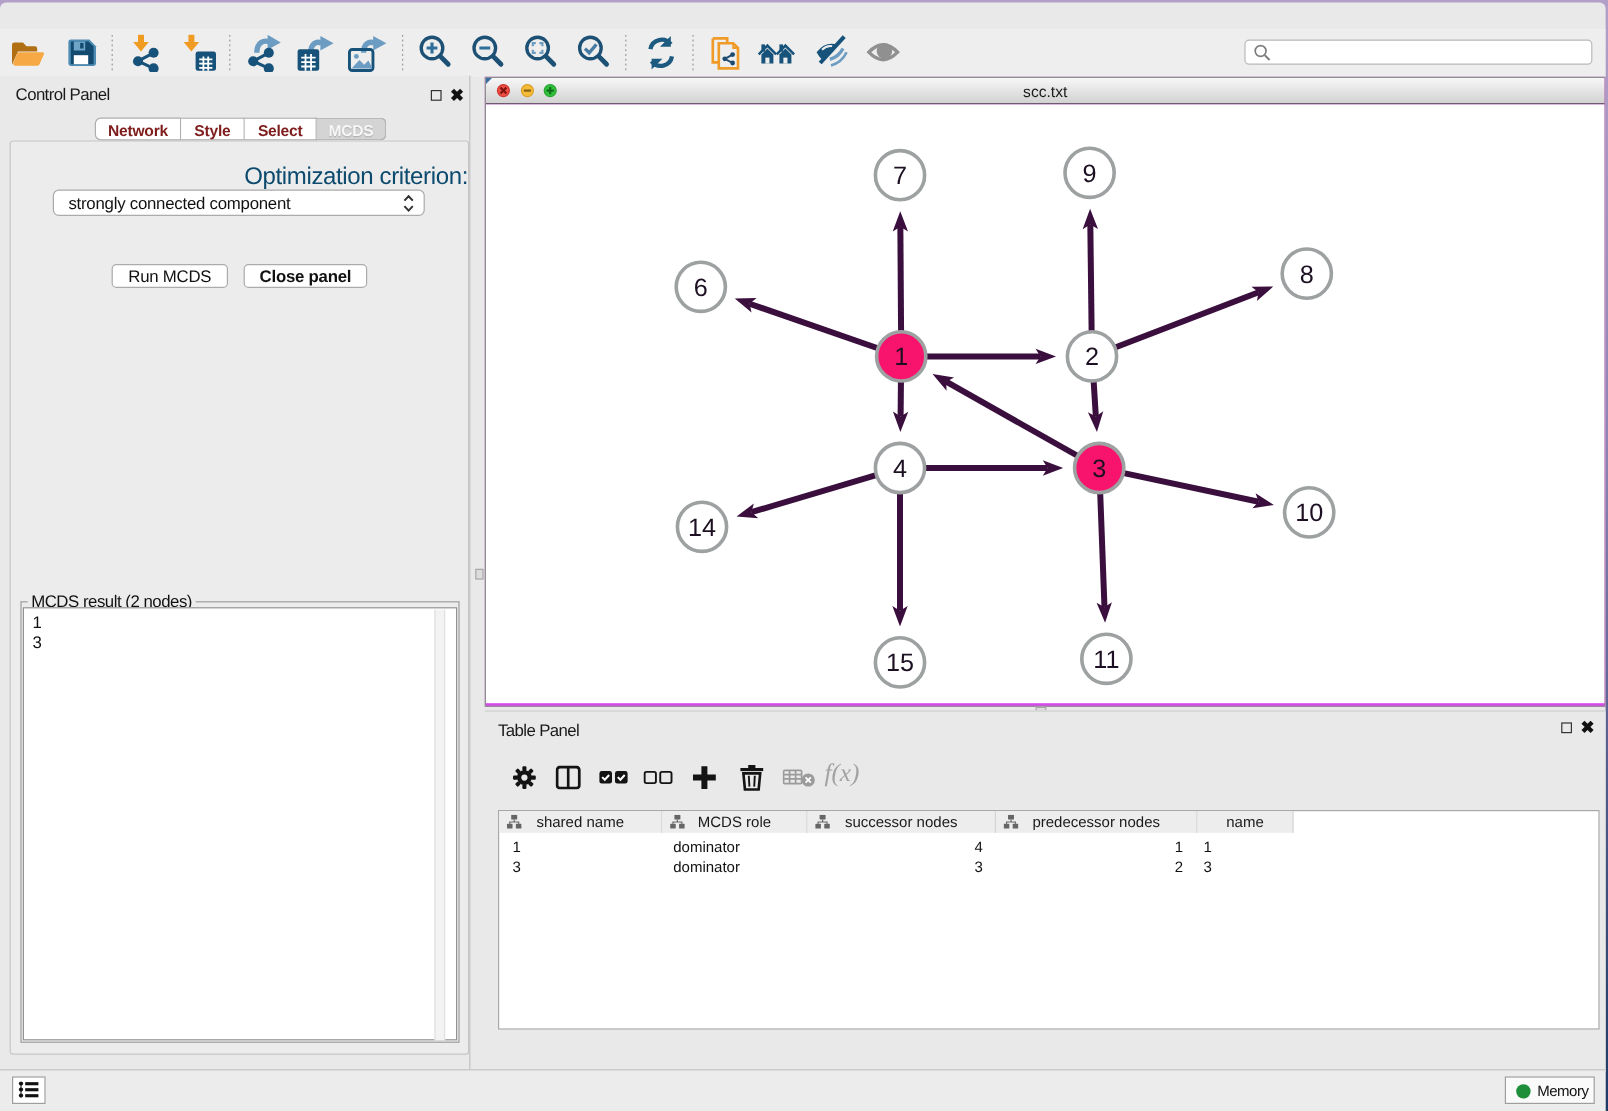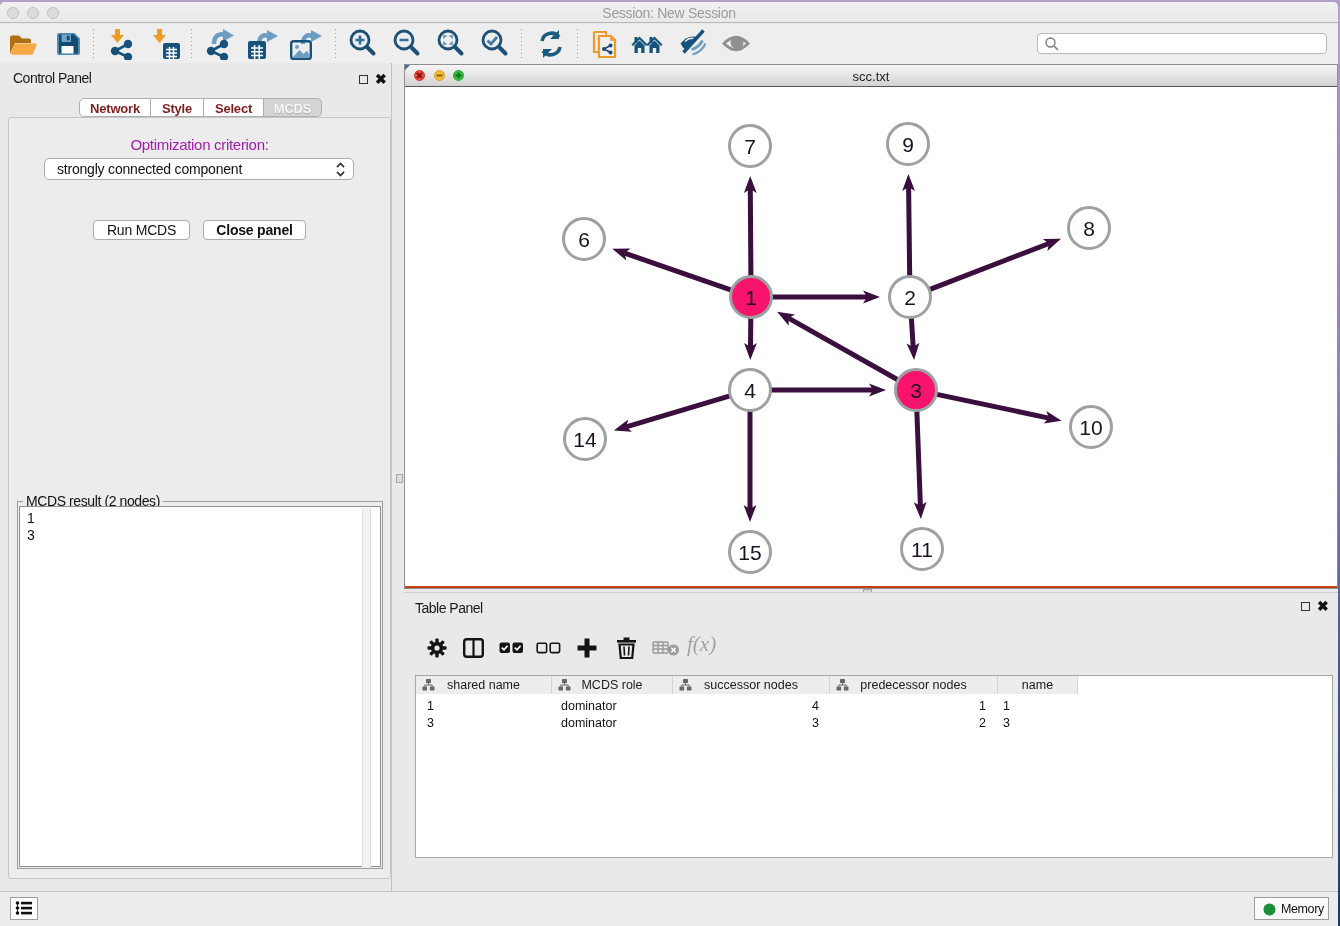--- a/index.html
+++ b/index.html
@@ -18,29 +18,29 @@
 #cpanel { position:absolute; left:0; top:61px; width:392px; height:828px; background:#e9e9e9; border-right:1px solid #c3c3c3; }
 #cptitle { position:absolute; left:13px; top:7px; font-size:14px; letter-spacing:-0.5px; color:#1a1a1a; }
 .floatbtn { position:absolute; width:9px; height:9px; border:1.3px solid #333; }
 .closebtn { position:absolute; font-size:14px; font-weight:bold; color:#111; line-height:12px; }
 .tabgroup { position:absolute; display:flex; }
 .tab { height:19px; background:#fff; border:1px solid #aeaeae; border-left:none; font-size:13px; font-weight:bold; letter-spacing:-0.2px; color:#7f1d1d; text-align:center; line-height:19px; }
 .tab.first { border-left:1px solid #aeaeae; border-radius:5px 0 0 5px; }
 .tab.last { border-radius:0 5px 5px 0; }
 .tab.sel { background:#d4d4d4; color:#f7f7f7; text-shadow:0 1px 1px #aaa; }
 #cpcontent { position:absolute; left:8px; top:54px; width:383px; height:762px; background:#ececec; border:1px solid #c6c6c6; border-radius:3px; }
-#optlabel { position:absolute; left:0; top:18px; width:100%; text-align:center; font-size:15px; letter-spacing:-0.3px; color:#a21caf; }
+#optlabel { position:absolute; left:0; top:18px; width:100%; text-align:right; font-size:20px; letter-spacing:-0.3px; color:#0c4a6e; }
 #dropdown { position:absolute; left:35px; top:40px; width:310px; height:22px; background:#fff; border:1px solid #ababab; border-radius:5px; font-size:14px; letter-spacing:-0.2px; color:#111; line-height:21px; padding-left:12px; }
 .btn { position:absolute; height:20px; background:#fff; border:1px solid #ababab; border-radius:4px; font-size:14px; letter-spacing:-0.2px; color:#111; text-align:center; line-height:19px;margin-top:28px; }
 #fieldset { position:absolute; left:8px; top:383px; width:366px; height:368px; border:1px solid #9e9e9e; }
 #fslegend { position:absolute; left:5px; top:-9px; background:#ececec; padding:0 3px; font-size:14px; letter-spacing:-0.4px; color:#111; }
 #fswhite { position:absolute; left:1px; top:4px; width:362px; height:361px; background:#fff; border:1px solid #919191; font-size:14px; color:#111; line-height:17px; padding:3px 0 0 7px; }
 #fsscroll { position:absolute; right:9px; top:1px; width:9px; height:359px; background:#f3f3f3; border-left:1px solid #e0e0e0; border-right:1px solid #e0e0e0; }
 
-#netwin { position:absolute; left:404px; top:62px; width:934px; height:525px; border:1px solid #8f8f8f; background:#c2410c; }
+#netwin { position:absolute; left:404px; top:62px; width:934px; height:525px; border:1px solid #8f8f8f; background:#d946ef; }
 #nettitle { position:absolute; left:0; top:0; width:932px; height:22px; background:linear-gradient(#f7f7f7,#d2d2d2); border-bottom:1.5px solid #565656; }
 #nettext { position:absolute; left:0; top:4px; width:100%; text-align:center; font-size:13px; color:#1c1c1c; }
 .mtl { position:absolute; top:5px; width:11px; height:11px; border-radius:50%; }
 #graphwrap { position:absolute; left:0; top:22px; width:932px; height:499px; background:#fff; }
 
 #tpanel { position:absolute; left:404px; top:590px; width:936px; height:301px; background:#e9e9e9; border-top:1px solid #cfcfcf; }
 #tptitle { position:absolute; left:11px; top:7px; font-size:14px; letter-spacing:-0.5px; color:#1a1a1a; }
 #ttoolbar { position:absolute; left:0; top:43px; width:936px; height:24px; }
 #tablebox { position:absolute; left:11px; top:82px; width:918px; height:183px; background:#fff; border:1px solid #a8a8a8; }
 .th { position:absolute; top:0; height:18px; background:#ededed; border-right:1px solid #d4d4d4; font-size:12.5px; color:#1a1a1a; text-align:center; line-height:18px; }
@@ -51,26 +51,20 @@
 .btab.last { border-radius:0 5px 5px 0; }
 .btab.sel { background:#d6d6d6; color:#f5f5f5; text-shadow:0 1px 1px #b0b0b0; }
 
 #statusbar { position:absolute; left:0; top:889px; width:1338px; height:35px; background:#ececec; border-top:1px solid #c4c4c4; }
 #listbtn { position:absolute; left:10px; top:5px; width:28px; height:23px; background:#fff; border:1px solid #9e9e9e; }
 #membtn { position:absolute; left:1254px; top:5px; width:75px; height:23px; background:#fafafa; border:1px solid #9e9e9e; font-size:12.5px; letter-spacing:-0.4px; color:#111; }
 </style>
 </head>
 <body>
 <div id="win">
-<div id="titlebar">
-  <div class="tl" style="left:7px;"></div>
-  <div class="tl" style="left:27px;"></div>
-  <div class="tl" style="left:47px;"></div>
-  <div id="wintitle">Session: New Session</div>
-</div>
 <div id="toolbar">
   <div class="sep" style="left:93px;"></div>
   <div class="sep" style="left:191px;"></div>
   <div class="sep" style="left:335px;"></div>
   <div class="sep" style="left:521px;"></div>
   <div class="sep" style="left:577px;"></div>
   <svg class="ticon" style="left:7px;" width="31" height="32" viewBox="0 0 31 32">
     <path d="M3 26 V9.5 a2 2 0 0 1 2-2 h6.5 a2 2 0 0 1 1.6 0.9 L15 10.5 h7 a2 2 0 0 1 2 2 V15 H8 Z" fill="#b06f12"></path>
     <path d="M9.2 15.5 h19.3 a1.2 1.2 0 0 1 1.1 1.7 l-3.6 8.2 a2 2 0 0 1 -1.9 1.3 H5.5 a1.5 1.5 0 0 1 -1.4-2.1 l3.3-8.2 a2 2 0 0 1 1.8-0.9 Z" fill="#f5a843"></path>
   </svg>

